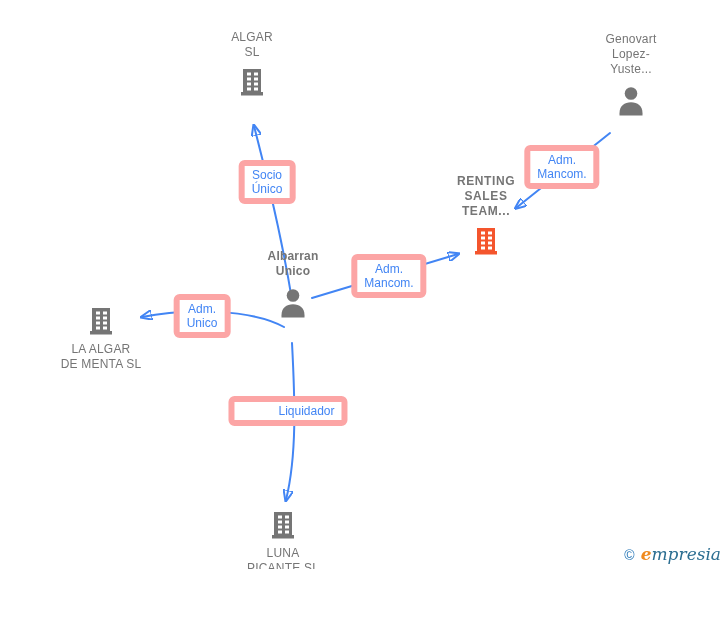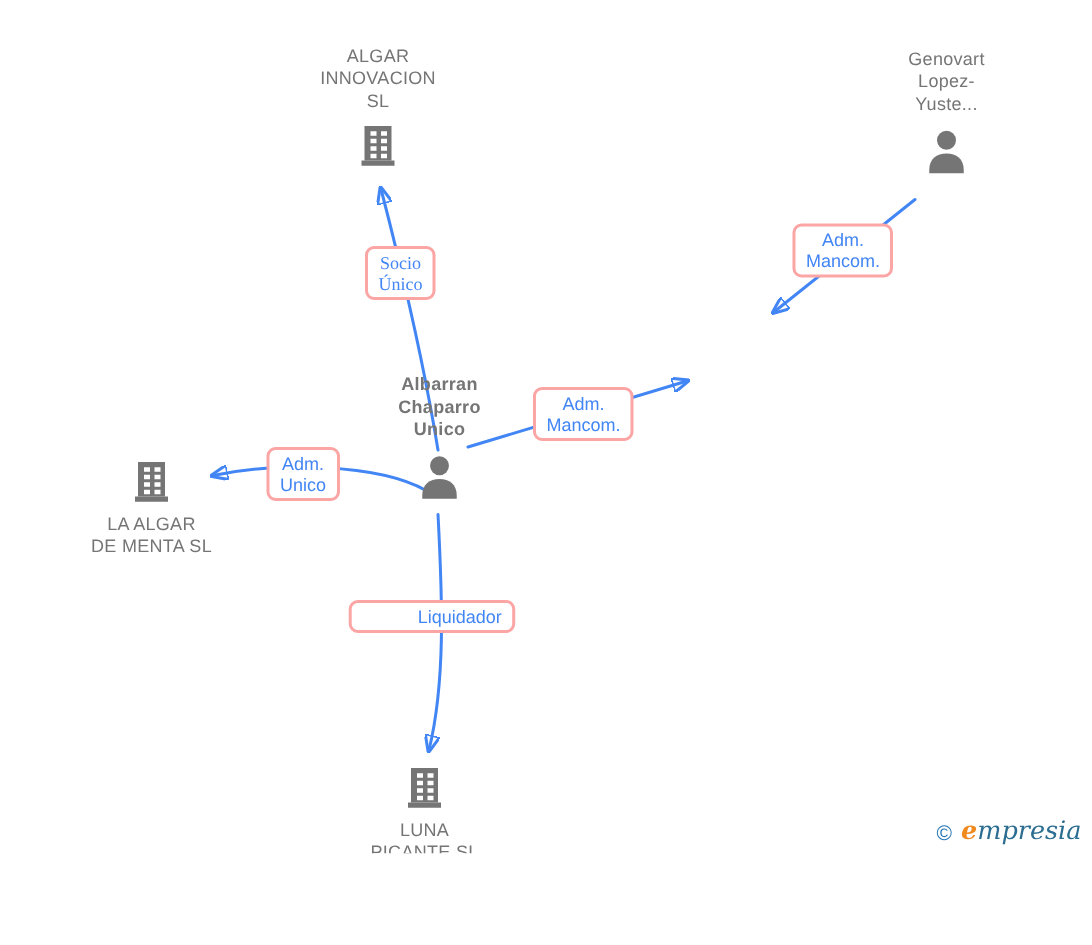--- a/index.html
+++ b/index.html
@@ -14,21 +14,21 @@
     font-size:12px;line-height:15px;cursor:pointer;
   }
   .node .nlines span{display:block;letter-spacing:.2px;}
   .node.bold .nlines span{font-weight:bold;letter-spacing:.6px;}
   .node svg.icon{display:block;margin:6px auto 0;}
   .node.icon-first svg.icon{margin:0 auto 5px;}
   .gray-icon{color:#757575;}
   .orange-icon{color:#F4552D;}
   .edge-label{
     position:absolute;transform:translate(-50%,-50%);
-    background:#ffffff;border:2px solid #fca5a5;border-radius:6px;
+    background:#ffffff;border:6px solid #fca5a5;border-radius:6px;
     padding:2px 7px;color:#4285F4;font-size:12px;line-height:14px;
     text-align:center;cursor:pointer;white-space:nowrap;
   }
   .edge-label span{display:block;}
   .watermark{
     position:absolute;right:7px;bottom:6px;display:flex;align-items:center;gap:6px;
     cursor:pointer;
   }
   .watermark .copy{color:#2878B8;font-size:14px;}
   .watermark .brand{font-family:"DejaVu Serif",serif;font-style:italic;font-size:17px;line-height:17px;}
@@ -49,21 +49,20 @@
     <path d="M 292 300 C 283 245 268 180 254 126" marker-end="url(#arrow)"></path>
     <path d="M 610 133 L 516 208" marker-end="url(#arrow)"></path>
     <path d="M 312 298 L 458 254" marker-end="url(#arrow)"></path>
     <path d="M 284 327 C 252 309 184 308 142 317" marker-end="url(#arrow)"></path>
     <path d="M 292 343 C 295 400 297 455 286 500" marker-end="url(#arrow)"></path>
   </svg>
 
   <div class="node" style="left:187px;top:30px;">
     <div class="nlines">
       <span>ALGAR</span>
-      <span>INNOVACION</span>
       <span>SL</span>
     </div>
     <svg class="icon gray-icon" width="32" height="32" viewBox="0 0 32 32">
       <rect x="7" y="3" width="18" height="23" fill="currentColor"></rect>
       <rect x="5" y="26" width="22" height="3.5" fill="currentColor"></rect>
       <g fill="#ffffff">
         <rect x="11" y="6.5" width="4" height="3"></rect>
           <rect x="18" y="6.5" width="4" height="3"></rect>
         <rect x="11" y="11.5" width="4" height="3"></rect>
           <rect x="18" y="11.5" width="4" height="3"></rect>
@@ -80,25 +79,45 @@
       <span>Genovart</span>
       <span>Lopez-</span>
       <span>Yuste...</span>
     </div>
     <svg class="icon gray-icon" width="36" height="36" viewBox="0 0 36 36">
       <circle cx="18" cy="10.5" r="6.3" fill="currentColor"></circle>
       <path d="M6.5 32.5 v-2.2 c0-7.5 5-11 11.5-11 s11.5 3.5 11.5 11 v2.2 z" fill="currentColor"></path>
     </svg>
   </div>
 
+  <div class="node bold" style="left:421px;top:174px;">
+    <div class="nlines">
+      <span>RENTING</span>
+      <span>SALES</span>
+      <span>TEAM...</span>
+    </div>
+    <svg class="icon orange-icon" width="32" height="32" viewBox="0 0 32 32">
+      <rect x="7" y="3" width="18" height="23" fill="currentColor"></rect>
+      <rect x="5" y="26" width="22" height="3.5" fill="currentColor"></rect>
+      <g fill="#ffffff">
+        <rect x="11" y="6.5" width="4" height="3"></rect>
+          <rect x="18" y="6.5" width="4" height="3"></rect>
+        <rect x="11" y="11.5" width="4" height="3"></rect>
+          <rect x="18" y="11.5" width="4" height="3"></rect>
+        <rect x="11" y="16.5" width="4" height="3"></rect>
+          <rect x="18" y="16.5" width="4" height="3"></rect>
+        <rect x="11" y="21.5" width="4" height="3"></rect>
+          <rect x="18" y="21.5" width="4" height="3"></rect>
+      </g>
+    </svg>
+  </div>
 
   <div class="node" style="left:228px;top:249px;font-weight:bold;">
     <div class="nlines">
       <span>Albarran</span>
-      <span>Chaparro</span>
       <span>Unico</span>
     </div>
     <svg class="icon gray-icon" width="36" height="36" viewBox="0 0 36 36">
       <circle cx="18" cy="10.5" r="6.3" fill="currentColor"></circle>
       <path d="M6.5 32.5 v-2.2 c0-7.5 5-11 11.5-11 s11.5 3.5 11.5 11 v2.2 z" fill="currentColor"></path>
     </svg>
   </div>
 
   <div class="node icon-first" style="left:36px;top:305px;">
     <svg class="icon gray-icon" width="32" height="32" viewBox="0 0 32 32">
@@ -135,21 +154,21 @@
         <rect x="11" y="21.5" width="4" height="3"></rect>
           <rect x="18" y="21.5" width="4" height="3"></rect>
       </g>
     </svg>
     <div class="nlines">
       <span>LUNA</span>
       <span>PICANTE SL</span>
     </div>
   </div>
 
-  <div class="edge-label" style="left:267px;top:182px;font-family:Liberation Serif, serif;">
+  <div class="edge-label" style="left:267px;top:182px;">
     <span>Socio</span>
     <span>Único</span>
   </div>
   <div class="edge-label" style="left:562px;top:167px;">
     <span>Adm.</span>
     <span>Mancom.</span>
   </div>
   <div class="edge-label" style="left:389px;top:276px;">
     <span>Adm.</span>
     <span>Mancom.</span>

